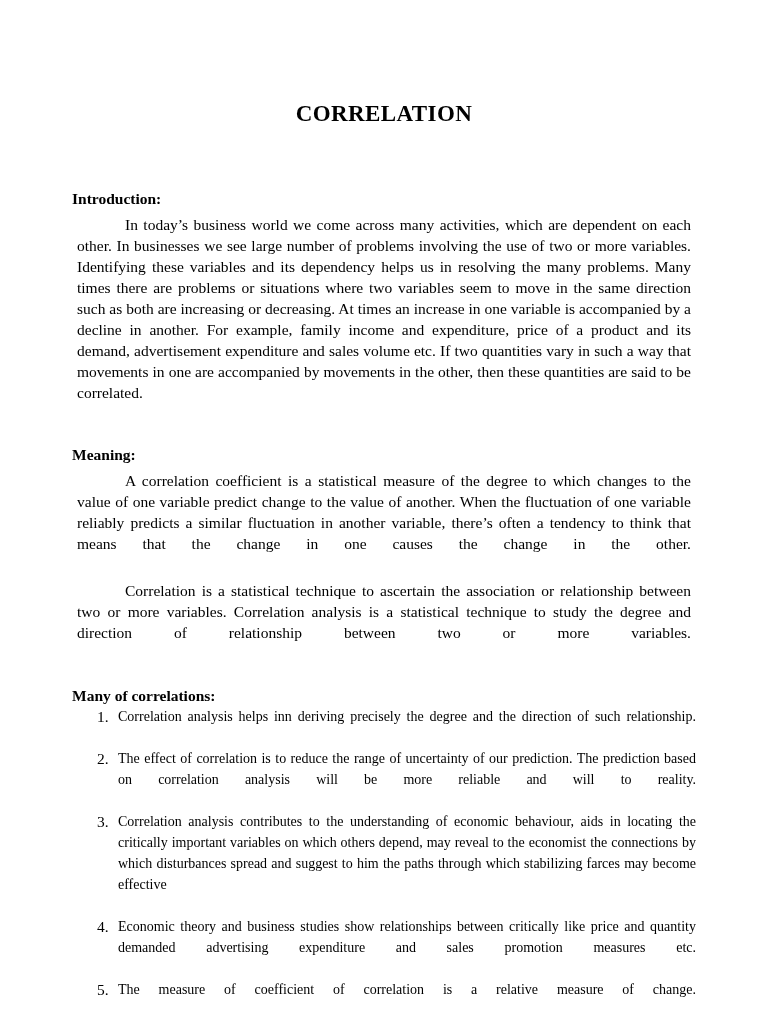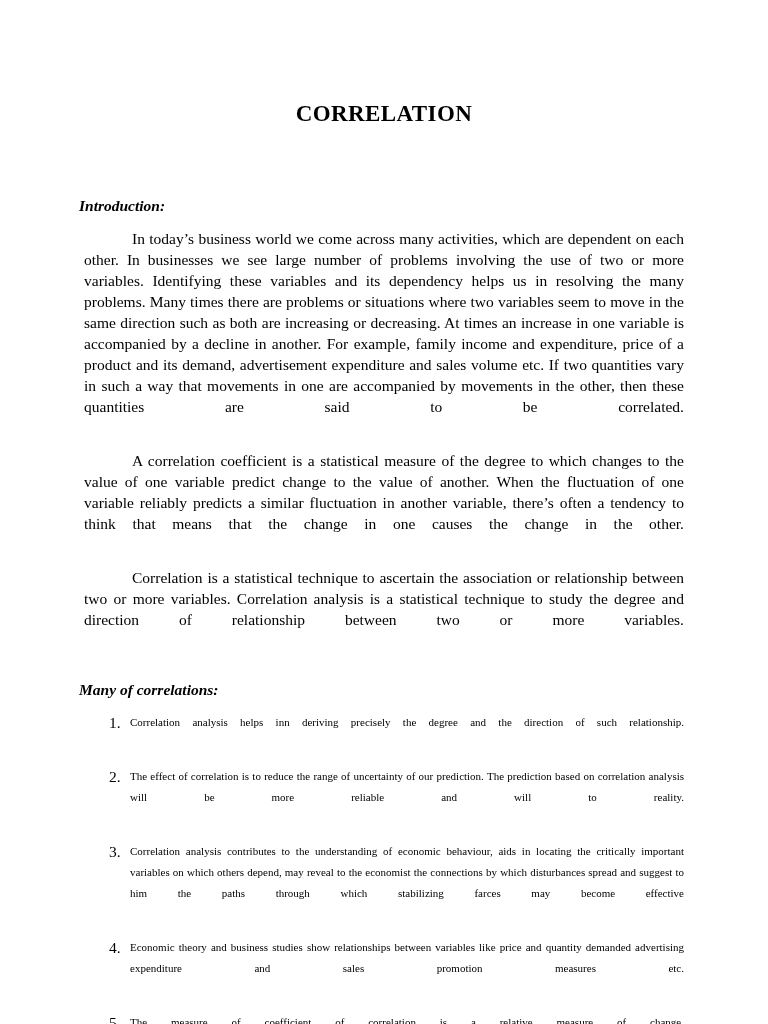--- a/index.html
+++ b/index.html
@@ -38,53 +38,52 @@
     letter-spacing: 0.4px;
     margin: 0;
     padding-top: 101px;
     line-height: 1.15;
   }
 
   .section-heading {
     font-size: 15.5px;
     font-weight: bold;
     line-height: 21px;
-    margin: 7px;
-    font-style: italic;
+    margin: 0;
   }
 
   .heading-intro  { padding-top: 61px; }
   .heading-meaning { padding-top: 15px; }
   .heading-uses    { padding-top: 16px; }
 
   p.body-par {
     font-size: 15.5px;
     line-height: 21px;
     text-align: justify;
     text-justify: inter-word;
-    margin: 12px;
+    margin: 5px;
     text-indent: 48px;
     hyphens: none;
   }
 
   ol.uses-list {
     margin: 0;
     padding: 0;
     list-style: none;
     counter-reset: usesitem;
   }
 
   ol.uses-list > li {
     position: relative;
-    font-size: 11px;
+    font-size: 14px;
     line-height: 21px;
     text-align: justify;
     text-justify: inter-word;
     padding-left: 46px;
-    margin: 12px;
+    margin: 0;
     counter-increment: usesitem;
   }
 
   ol.uses-list > li::before {
     content: counter(usesitem) ".";
     position: absolute;
     left: 25px;
     top: 0;
     width: 20px;
     text-align: left;
@@ -105,29 +104,30 @@
 
 <div class="page">
   <div class="content">
 
     <h1 class="doc-title">CORRELATION</h1>
 
     <h2 class="section-heading heading-intro">Introduction:</h2>
 
     <p class="body-par">In today’s business world we come across many activities, which are dependent on each other. In businesses we see large number of problems involving the use of two or more variables. Identifying these variables and its dependency helps us in resolving the many problems. Many times there are problems or situations where two variables seem to move in the same direction such as both are increasing or decreasing. At times an increase in one variable is accompanied by a decline in another. For example, family income and expenditure, price of a product and its demand, advertisement expenditure and sales volume etc. If two quantities vary in such a way that movements in one are accompanied by movements in the other, then these quantities are said to be correlated.</p>
 
+    <h2 class="section-heading heading-meaning">Meaning:</h2>
 
     <p class="body-par">A correlation coefficient is a statistical measure of the degree to which changes to the value of one variable predict change to the value of another. When the fluctuation of one variable reliably predicts a similar fluctuation in another variable, there’s often a tendency to think that means that the change in one causes the change in the other.</p>
 
     <p class="body-par">Correlation is a statistical technique to ascertain the association or relationship between two or more variables. Correlation analysis is a statistical technique to study the degree and direction of relationship between two or more variables.</p>
 
     <h2 class="section-heading heading-uses">Many of correlations:</h2>
 
     <ol class="uses-list">
       <li>Correlation analysis helps inn deriving precisely the degree and the direction of such relationship.</li>
       <li>The effect of correlation is to reduce the range of uncertainty of our prediction. The prediction based on correlation analysis will be more reliable and will to reality.</li>
       <li>Correlation analysis contributes to the understanding of economic behaviour, aids in locating the critically important variables on which others depend, may reveal to the economist the connections by which disturbances spread and suggest to him the paths through which stabilizing farces may become effective</li>
-      <li> Economic theory and business studies show relationships between variables like price and quantity demanded advertising expenditure and sales promotion measures etc.</li>
+      <li> Economic theory and business studies show relationships between critically like price and quantity demanded advertising expenditure and sales promotion measures etc.</li>
       <li>The measure of coefficient of correlation is a relative measure of change.</li>
     </ol>
 
   </div>
 </div>
 
 </body></html>

